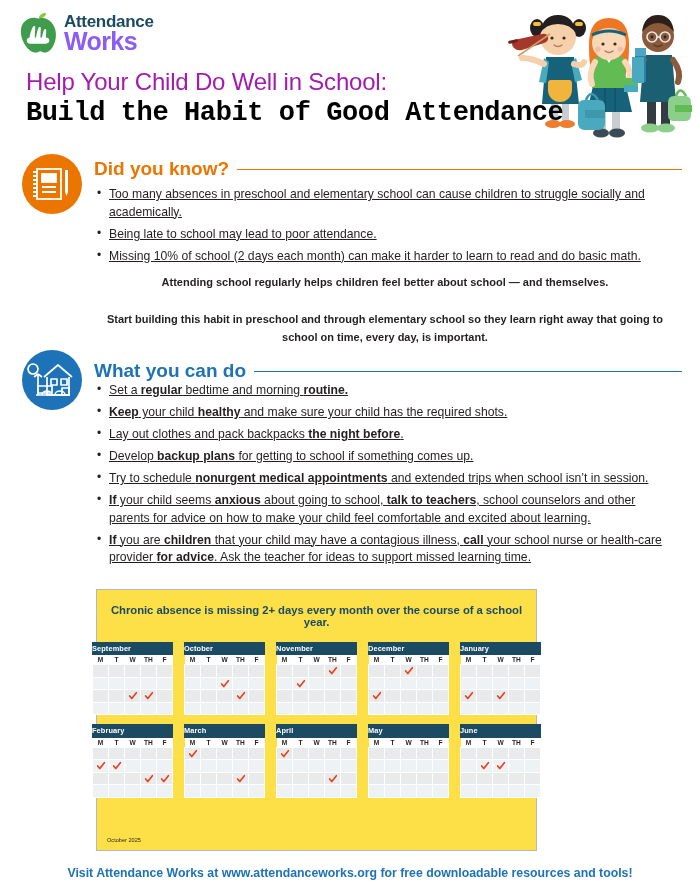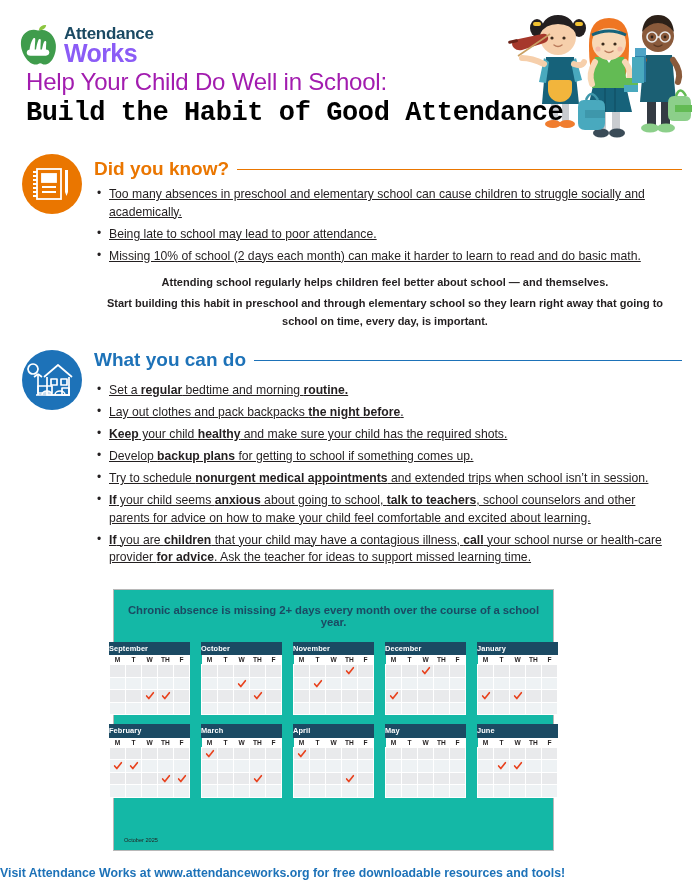--- a/index.html
+++ b/index.html
@@ -7,21 +7,21 @@
     width:700px;height:889px;
     background:#ffffff;
     font-family:"Liberation Sans", sans-serif;
     color:#231f20;
     overflow:hidden;
     position:relative;
   }
   .page{position:relative;width:700px;height:889px;}
 
   
-  .logo{position:absolute;left:18px;top:24px;display:flex;align-items:center;gap:6px;}
+  .logo{position:absolute;left:18px;top:12px;display:flex;align-items:center;gap:6px;}
   .logo-mark{width:40px;height:42px;flex:0 0 auto;}
   .logo-words{line-height:1;}
   .logo-attendance{font-size:17px;font-weight:bold;color:#1b4a63;letter-spacing:-0.3px;display:block;}
   .logo-works{font-size:25px;font-weight:bold;color:#8b5cf6;letter-spacing:-0.6px;display:block;margin-top:-1px;}
 
   .kids{position:absolute;right:4px;top:0px;width:190px;height:145px;}
 
   .title1{position:absolute;left:26px;top:68px;font-size:24px;font-weight:400;color:#a21caf;letter-spacing:-0.2px;}
   .title2{position:absolute;left:26px;top:98px;font-size:27px;font-weight:bold;color:#000;letter-spacing:-0.4px;font-family:Liberation Mono, monospace;}
 
@@ -40,22 +40,22 @@
   
   ul.bl{list-style:none;margin:0;padding:0;text-decoration:underline;}
   ul.bl li{position:relative;padding-left:13px;font-size:12.2px;line-height:17.5px;margin-bottom:4.5px;}
   ul.bl li:before{content:"•";position:absolute;left:1px;top:-1px;font-size:12px;color:#231f20;}
   ul.bl li b{font-weight:bold;}
 
   .kicker{font-size:11px;line-height:18.5px;font-weight:bold;margin-top:8px;text-align:center;}
 
   
   .cal-panel{
-    position:absolute;left:113px;top:589px;width:441px;height:262px;
-    border:1px solid #b8b8b8;background:#14b8a6;box-sizing:border-box;
+    position:absolute;left:96px;top:589px;width:441px;height:262px;
+    border:1px solid #b8b8b8;background:#fde047;box-sizing:border-box;
   }
   .cal-title{
     text-align:center;font-size:11.3px;font-weight:bold;color:#1b4a63;
     margin-top:14px;letter-spacing:-0.05px;
   }
   .cal-rows{margin-top:14px;}
   .cal-row{display:flex;justify-content:center;gap:11px;margin-bottom:9px;}
   .month{width:81px;}
   .month-name{
     background:#1b4a63;color:#fff;font-size:7.4px;font-weight:bold;
@@ -70,21 +70,21 @@
     height:11.5px;border:1px solid #ffffff;background:#e9eaec;padding:0;
     text-align:center;vertical-align:middle;position:relative;
   }
   table.mtab tr.alt td{background:#eef2f4;}
   .chk{display:block;width:100%;height:100%;position:relative;}
   .chk svg{position:absolute;left:50%;top:50%;transform:translate(-50%,-52%);}
 
   .cal-date{position:absolute;left:10px;bottom:7px;font-size:5.6px;color:#231f20;}
 
   .footer{
-    position:absolute;left:0;top:866px;width:700px;text-align:left;
+    position:absolute;left:0;top:866px;width:700px;text-align:center;
     font-size:12.3px;font-weight:bold;color:#1d72b8;
   }
 </style>
 </head>
 <body>
 
 <div class="page">
 
   <div class="logo">
     <span class="logo-mark">
@@ -230,21 +230,21 @@
     <span class="rule rule-orange"></span>
   </div>
 
   <div style="position:absolute;left:96px;top:186px;width:578px;">
     <ul class="bl">
       <li><span>Too many absences in preschool and elementary school can cause children to struggle socially and academically.</span></li>
       <li><span>Being late to school may lead to poor attendance.</span></li>
       <li><span>Missing 10% of school (2 days each month) can make it harder to learn to read and do basic math.</span></li>
     </ul>
     <div class="kicker">Attending school regularly helps children feel better about school — and themselves.</div>
-    <div class="kicker" style="margin-top:2px;">Start building this habit in preschool and through elementary school so they learn right away that going to school on time, every day, is important.</div>
+    <div class="kicker" style="margin-top:18px;">Start building this habit in preschool and through elementary school so they learn right away that going to school on time, every day, is important.</div>
   </div>
 
   <div class="sec-icon blue" style="left:22px;top:350px;">
     <svg viewBox="0 0 60 60" width="60" height="60">
       <g fill="none" stroke="#ffffff" stroke-width="1.7" stroke-linejoin="round">
         <path d="M22 27 L36 15 L50 27"></path>
         <path d="M25 27 v18 h22 v-18"></path>
         <rect x="29" y="29" width="6" height="6"></rect>
         <rect x="39" y="29" width="6" height="6"></rect>
         <rect x="40" y="38" width="7" height="7"></rect>
@@ -253,30 +253,30 @@
         <path d="M11 24 a5 5 0 1 1 .01 0"></path>
         <path d="M16 24 v21"></path>
         <path d="M12 27 l4 -3 M20 27 l-4 -3"></path>
       </g>
       <g fill="none" stroke="#ffffff" stroke-width="1.5">
         <path d="M20 45 a5 4 0 0 1 10 0"></path>
         <path d="M33 45 a5 4 0 0 1 10 0"></path>
       </g>
     </svg>
   </div>
-  <div class="sec-head" style="left:94px;top:349px;">
+  <div class="sec-head" style="left:94px;top:360px;">
     <h2 class="blue-txt">What you can do</h2>
     <span class="rule rule-blue"></span>
   </div>
 
   <div style="position:absolute;left:96px;top:382px;width:582px;">
     <ul class="bl" id="wycd-list">
         <li><span>Set a </span><b>regular</b><span> bedtime and morning </span><b>routine.</b></li>
+        <li><b>Keep</b><span> your child </span><b>healthy</b><span> and make sure your child has the required shots.</span></li>
         <li><span>Lay out clothes and pack backpacks </span><b>the night before</b><span>.</span></li>
-        <li><b>Keep</b><span> your child </span><b>healthy</b><span> and make sure your child has the required shots.</span></li>
         <li><span>Develop </span><b>backup plans</b><span> for getting to school if something comes up.</span></li>
         <li><span>Try to schedule </span><b>nonurgent medical appointments</b><span> and extended trips when school isn’t in session.</span></li>
         <li><b>If</b><span> your child seems </span><b>anxious</b><span> about going to school, </span><b>talk to teachers</b><span>, school counselors and other parents for advice on how to make your child feel comfortable and excited about learning.</span></li>
         <li><b>If</b><span> you are </span><b>children</b><span> that your child may have a contagious illness, </span><b>call</b><span> your school nurse or health-care provider </span><b>for advice</b><span>. Ask the teacher for ideas to support missed learning time.</span></li>
       </ul>
   </div>
 
   <div class="cal-panel">
     <div class="cal-title">Chronic absence is missing 2+ days every month over the course of a school year.</div>
     <div class="cal-rows" id="cal-rows">

